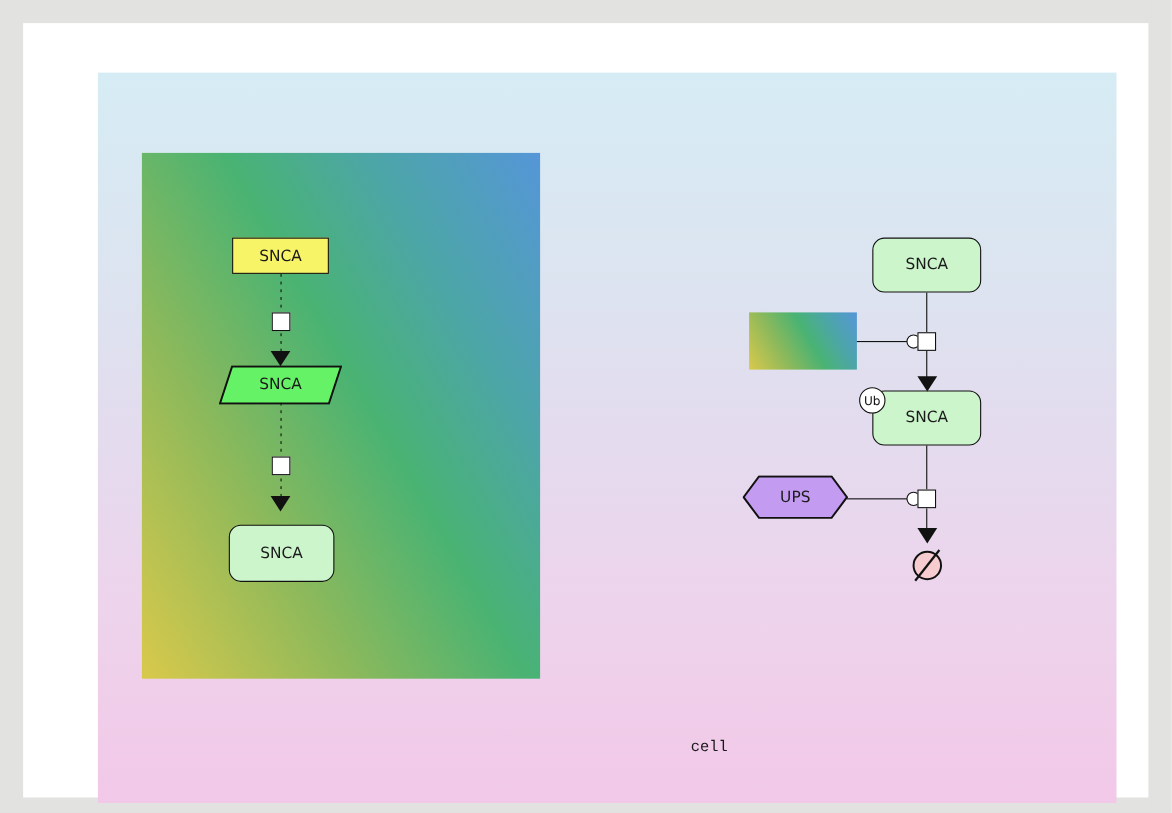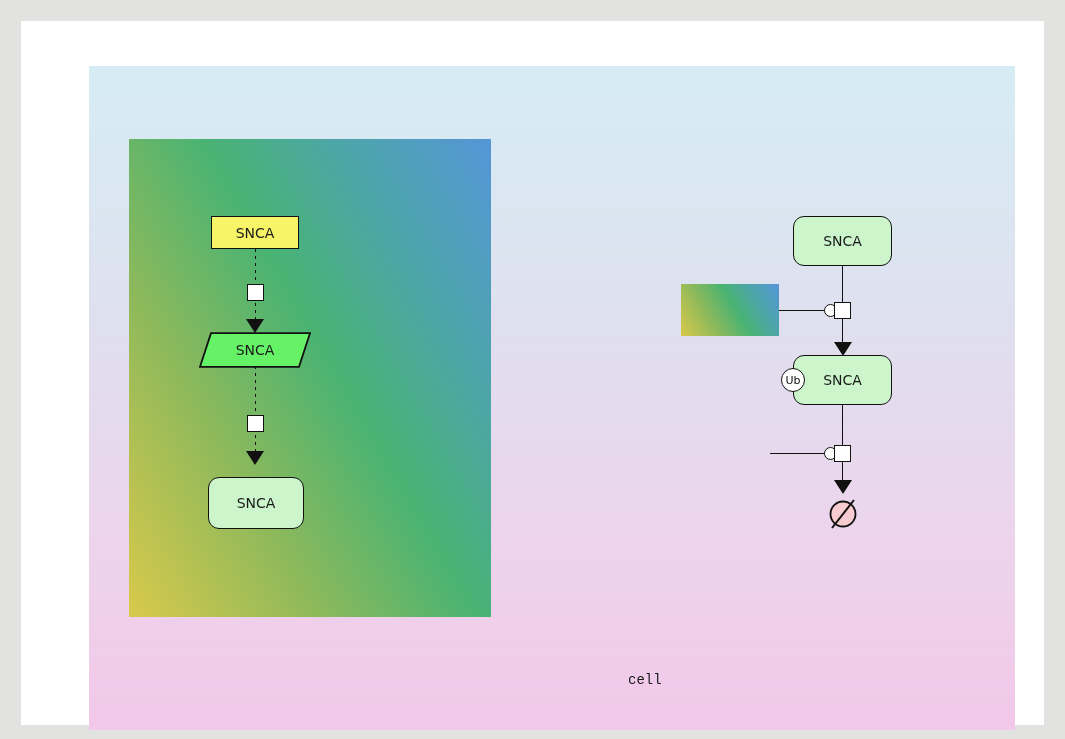--- a/index.html
+++ b/index.html
@@ -227,26 +227,32 @@
 
       <div class="process" style="left:745px; top:236px;"></div>
 
       <div class="edge-v" style="left:753px; top:253px; height:33px;"></div>
       <div class="arrow-down" style="left:744.5px; top:276px;"></div>
 
       <div class="macromolecule" style="left:704px; top:289px; width:99px; height:50px;">
         <span class="glyph-label">SNCA</span>
       </div>
 
-      <div class="state-var" style="left:692px; top:302px; width:24px; height:24px;">
+      <div class="state-var" style="left:692px; top:286px; width:24px; height:24px;">
         <span>Ub</span>
       </div>
 
       <div class="edge-v" style="left:753px; top:339px; height:40px;"></div>
 
+      <div class="agent-wrap" style="left:586px; top:366px; width:96px; height:40px;">
+        <svg width="96" height="40" viewBox="0 0 96 40">
+          <polygon points="15,1.2 81,1.2 95,20 81,38.8 15,38.8 1,20" fill="#c39bf0" stroke="#111111" stroke-width="1.8"></polygon>
+        </svg>
+        <span class="glyph-label">UPS</span>
+      </div>
 
       <div class="edge-h" style="left:681px; top:387px; width:65px;"></div>
 
       <div class="catalysis-port" style="left:734.5px; top:380.5px;"></div>
 
       <div class="process" style="left:745px; top:379px;"></div>
 
       <div class="edge-v" style="left:753px; top:396px; height:22px;"></div>
       <div class="arrow-down" style="left:744.5px; top:414px;"></div>
 

